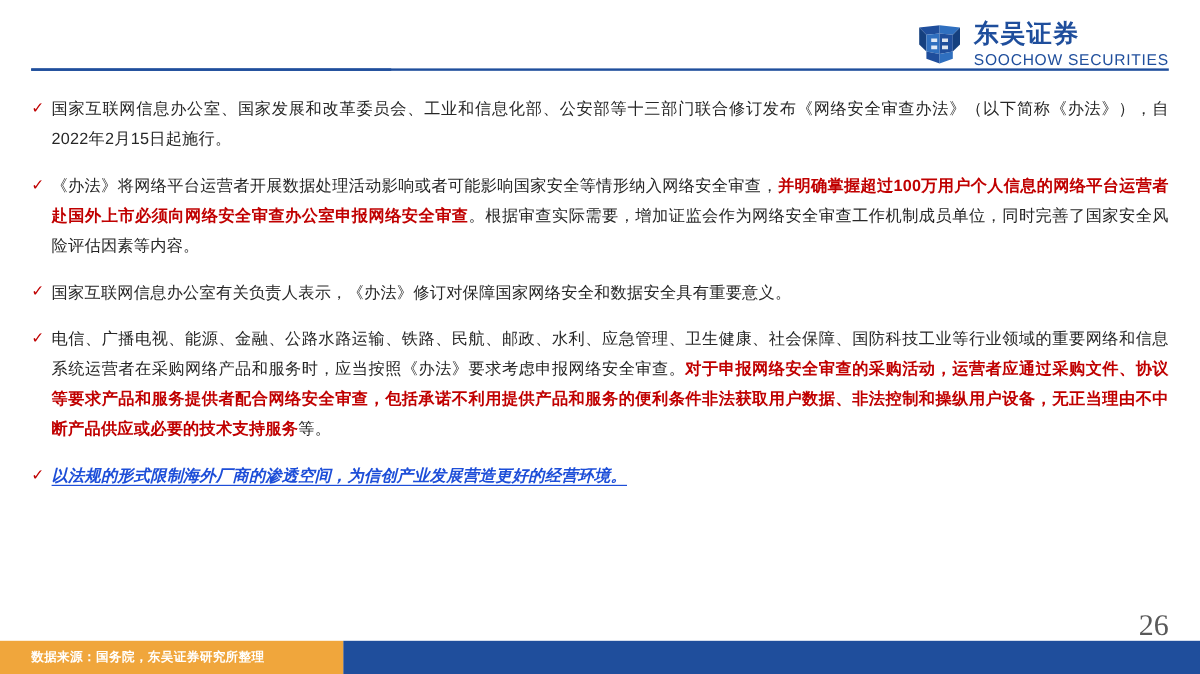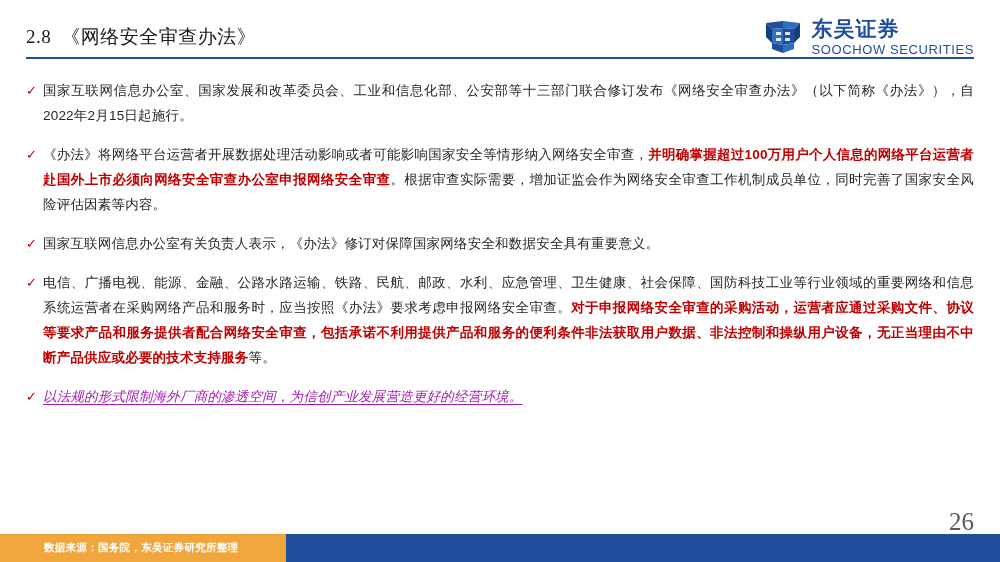--- a/index.html
+++ b/index.html
@@ -123,22 +123,22 @@
     color: #262626;
     text-align: justify;
     font-family: "Liberation Sans", sans-serif;
     letter-spacing: 0.2px;
   }
   .red {
     color: #c00000;
     font-weight: bold;
   }
   .last-line {
-    color: #a21caf;
-    font-weight: normal;
+    color: #1d4ed8;
+    font-weight: bold;
     font-style: italic;
     text-decoration: underline;
     text-underline-offset: 3px;
   }
 
   
   .page-number {
     position: absolute;
     right: 26px;
     bottom: 26px;
@@ -166,38 +166,35 @@
   .footer-bar-blue {
     position: absolute;
     left: 286px;
     bottom: 0;
     width: 714px;
     height: 28px;
     background: #1f4e9c;
   }
   .footer-text {
     position: absolute;
-    left: 44px;
+    left: 26px;
     bottom: 7px;
     font-size: 10.5px;
     color: #ffffff;
     font-weight: bold;
     font-family: Liberation Sans, sans-serif;
     letter-spacing: 0.3px;
   }
 </style>
 </head>
 <body>
 
 <div class="slide">
 
   <div class="header">
-    <div class="title">
-      <span class="num">2.8</span><span>《网络安全审查办法》</span>
-    </div>
     <div class="header-rule"></div>
     <div class="header-rule-accent"></div>
 
     <div class="logo">
       <div class="logo-mark">
         <svg width="40" height="36" viewBox="0 0 40 36" xmlns="http://www.w3.org/2000/svg">
           <path d="M3 4 L20 2 L20 9 L9 10 Z" fill="#1f4e9c"></path>
           <path d="M20 2 L37 4 L31 10 L20 9 Z" fill="#2f6fbf"></path>
           <path d="M3 4 L9 10 L9 24 L3 18 Z" fill="#15407f"></path>
           <path d="M9 10 L20 9 L20 26 L9 24 Z" fill="#2f6fbf"></path>

